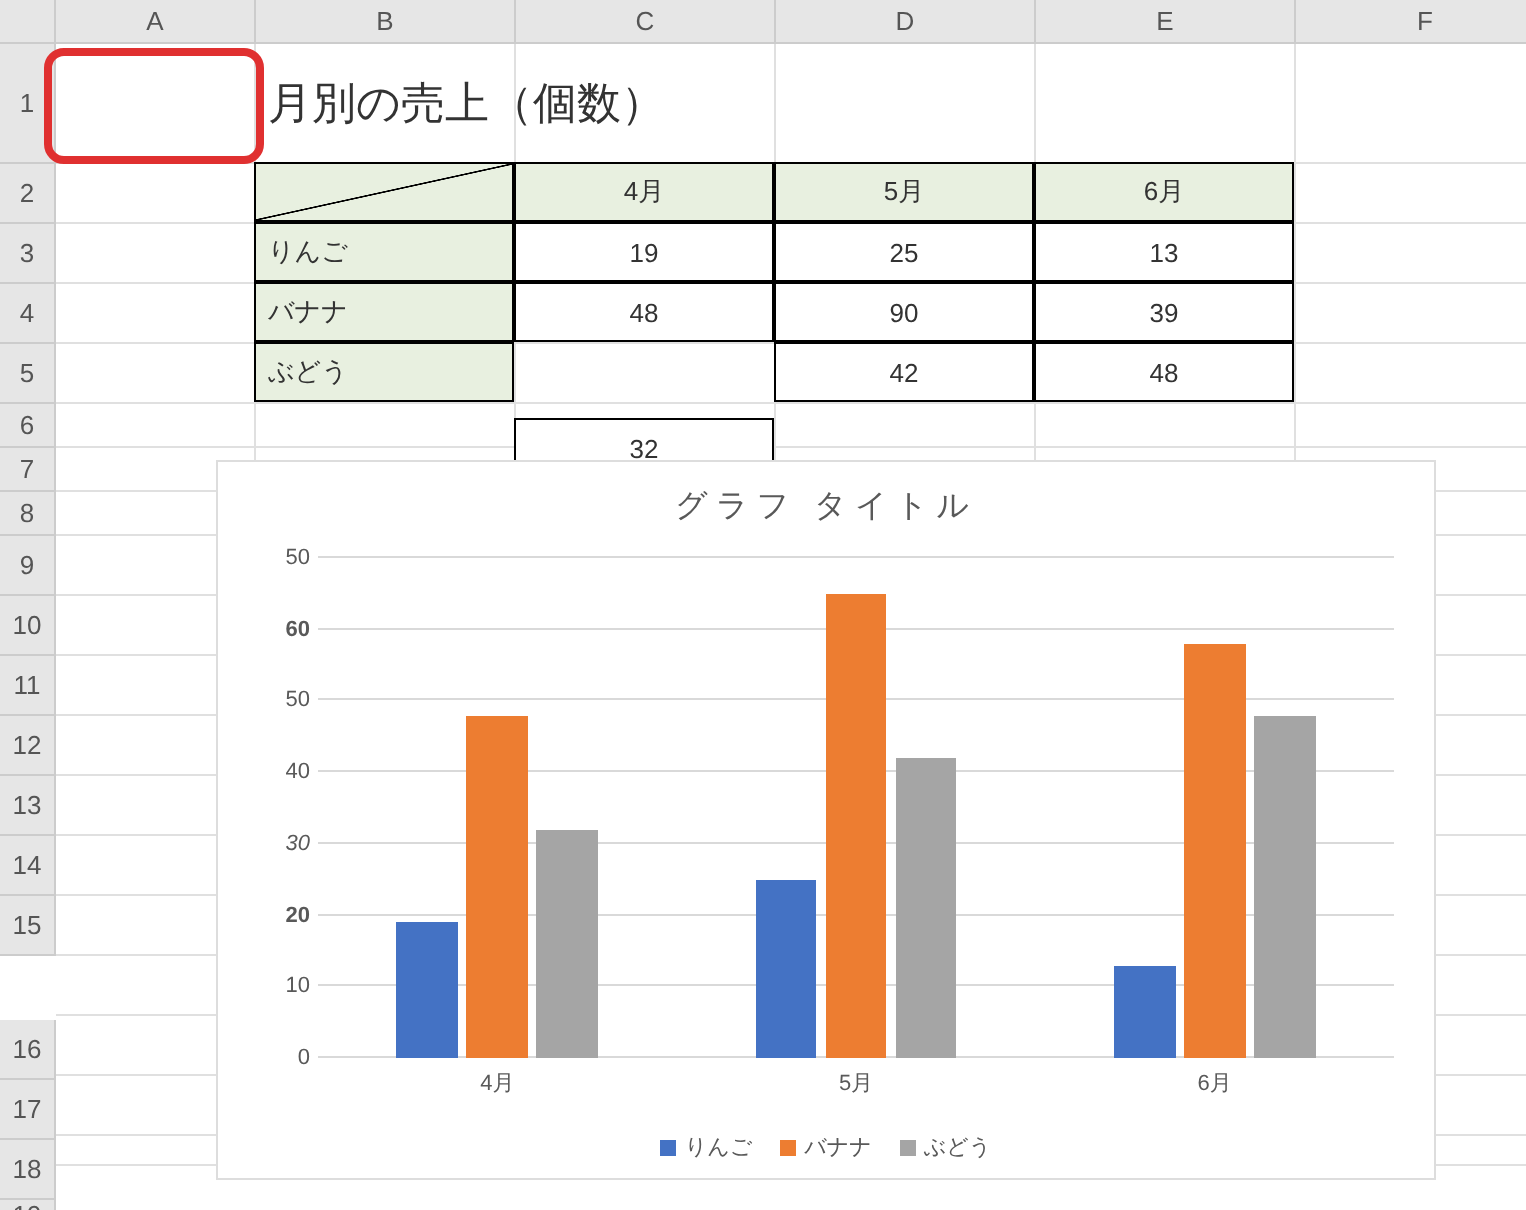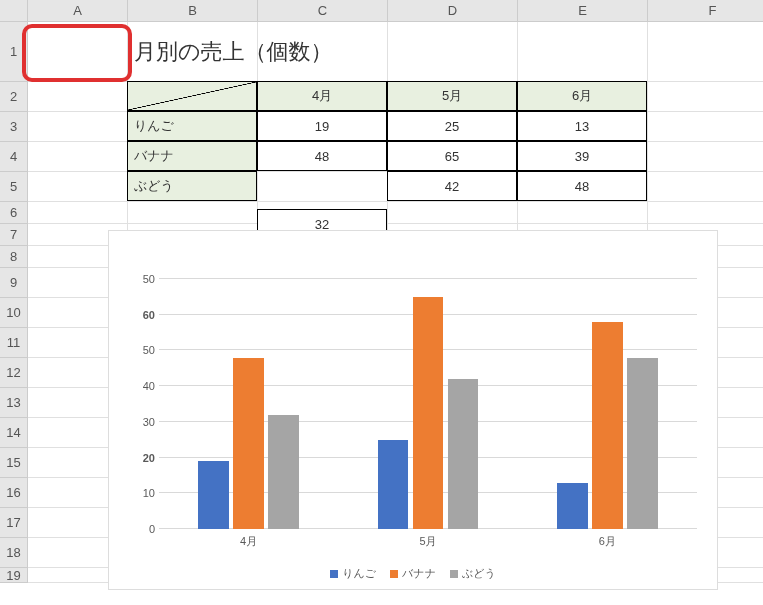--- a/index.html
+++ b/index.html
@@ -192,21 +192,21 @@
       <div class="row-h" style="height: 22px;">6</div>
       <div class="row-h" style="height: 22px;">7</div>
       <div class="row-h" style="height: 22px;">8</div>
       <div class="row-h" style="height: 30px;">9</div>
       <div class="row-h" style="height: 30px;">10</div>
       <div class="row-h" style="height: 30px;">11</div>
       <div class="row-h" style="height: 30px;">12</div>
       <div class="row-h" style="height: 30px;">13</div>
       <div class="row-h" style="height: 30px;">14</div>
       <div class="row-h" style="height: 30px;">15</div>
-      <div class="row-h" style="height: 30px;">16</div>
+      <div class="row-h" style="height: 30px; margin-top: 32px;">16</div>
       <div class="row-h" style="height: 30px;">17</div>
       <div class="row-h" style="height: 30px;">18</div>
       <div class="row-h" style="height: 15px;">19</div>
     </div>
   <div class="cells" id="cells">
       <div class="cell " style="left: 0px; top: 0px; width: 100px; height: 60px;"></div>
       <div class="cell " style="left: 100px; top: 0px; width: 130px; height: 60px;"></div>
       <div class="cell " style="left: 230px; top: 0px; width: 130px; height: 60px;"></div>
       <div class="cell " style="left: 360px; top: 0px; width: 130px; height: 60px;"></div>
       <div class="cell " style="left: 490px; top: 0px; width: 130px; height: 60px;"></div>
@@ -323,41 +323,42 @@
       <div class="cell tbl-cell tbl-corner" style="left: 100px; top: 60px; width: 130px; height: 30px;"></div>
       <div class="cell tbl-cell tbl-head" style="left: 230px; top: 60px; width: 130px; height: 30px;">4月</div>
       <div class="cell tbl-cell tbl-head" style="left: 360px; top: 60px; width: 130px; height: 30px;">5月</div>
       <div class="cell tbl-cell tbl-head" style="left: 490px; top: 60px; width: 130px; height: 30px;">6月</div>
       <div class="cell tbl-cell tbl-rowhead" style="left: 100px; top: 90px; width: 130px; height: 30px;">りんご</div>
       <div class="cell tbl-cell tbl-val" style="left: 230px; top: 90px; width: 130px; height: 30px;">19</div>
       <div class="cell tbl-cell tbl-val" style="left: 360px; top: 90px; width: 130px; height: 30px;">25</div>
       <div class="cell tbl-cell tbl-val" style="left: 490px; top: 90px; width: 130px; height: 30px;">13</div>
       <div class="cell tbl-cell tbl-rowhead" style="left: 100px; top: 120px; width: 130px; height: 30px;">バナナ</div>
       <div class="cell tbl-cell tbl-val" style="left: 230px; top: 120px; width: 130px; height: 30px;">48</div>
-      <div class="cell tbl-cell tbl-val" style="left: 360px; top: 120px; width: 130px; height: 30px;">65</div>
+      <div class="cell tbl-cell tbl-val" style="left: 360px; top: 120px; width: 130px; height: 30px;">90</div>
       <div class="cell tbl-cell tbl-val" style="left: 490px; top: 120px; width: 130px; height: 30px;">39</div>
       <div class="cell tbl-cell tbl-rowhead" style="left: 100px; top: 150px; width: 130px; height: 30px;">ぶどう</div>
       <div class="cell tbl-cell tbl-val" style="left: 230px; top: 150px; width: 130px; height: 30px; margin-top: 37px;">32</div>
       <div class="cell tbl-cell tbl-val" style="left: 360px; top: 150px; width: 130px; height: 30px;">42</div>
       <div class="cell tbl-cell tbl-val" style="left: 490px; top: 150px; width: 130px; height: 30px;">48</div>
     </div>
 </div>
 
 <div class="highlight-box" id="highlight" style="left: 22px; top: 24px; width: 110px; height: 58px;"></div>
 
 <div class="chart-container" id="chart" style="left: 108px; top: 230px; width: 610px; height: 360px;">
+  <div class="chart-title">グラフ タイトル</div>
   <div class="plot-area" id="plot">
       <div class="gridline" style="bottom: 0%;"></div>
       <div class="y-tick" style="bottom: 0%; transform: translateY(50%);">0</div>
       <div class="gridline" style="bottom: 14.2857%;"></div>
       <div class="y-tick" style="bottom: 14.2857%; transform: translateY(50%);">10</div>
       <div class="gridline" style="bottom: 28.5714%;"></div>
       <div class="y-tick" style="bottom: 28.5714%; transform: translateY(50%); font-weight: bold;">20</div>
       <div class="gridline" style="bottom: 42.8571%;"></div>
-      <div class="y-tick" style="bottom: 42.8571%; transform: translateY(50%);">30</div>
+      <div class="y-tick" style="bottom: 42.8571%; transform: translateY(50%); font-style: italic;">30</div>
       <div class="gridline" style="bottom: 57.1429%;"></div>
       <div class="y-tick" style="bottom: 57.1429%; transform: translateY(50%);">40</div>
       <div class="gridline" style="bottom: 71.4286%;"></div>
       <div class="y-tick" style="bottom: 71.4286%; transform: translateY(50%);">50</div>
       <div class="gridline" style="bottom: 85.7143%;"></div>
       <div class="y-tick" style="bottom: 85.7143%; transform: translateY(50%); font-weight: bold;">60</div>
       <div class="gridline" style="bottom: 100%;"></div>
       <div class="y-tick" style="bottom: 100%; transform: translateY(50%);">50</div>
       <div class="bar" style="background: rgb(68, 114, 196); width: 5.66667%; left: 7.31667%; height: 27.1429%;"></div>
       <div class="bar" style="background: rgb(237, 125, 49); width: 5.66667%; left: 13.8333%; height: 68.5714%;"></div>

